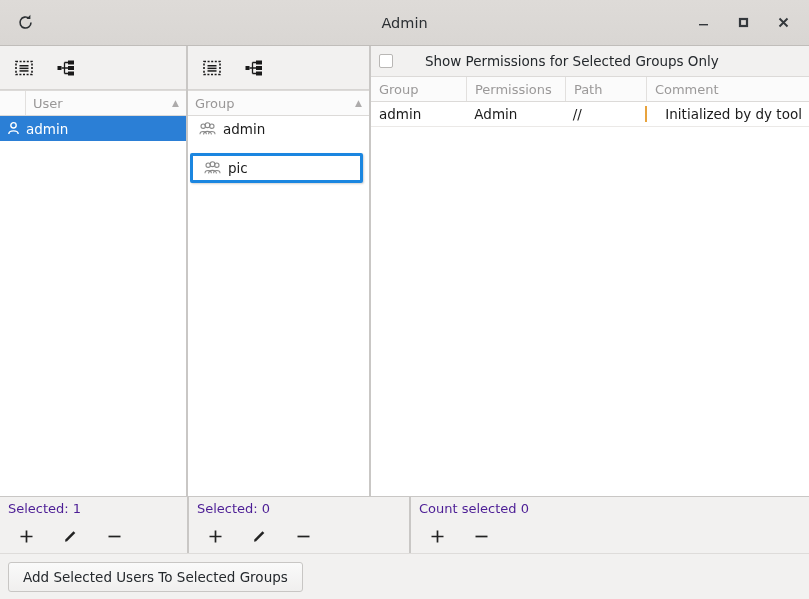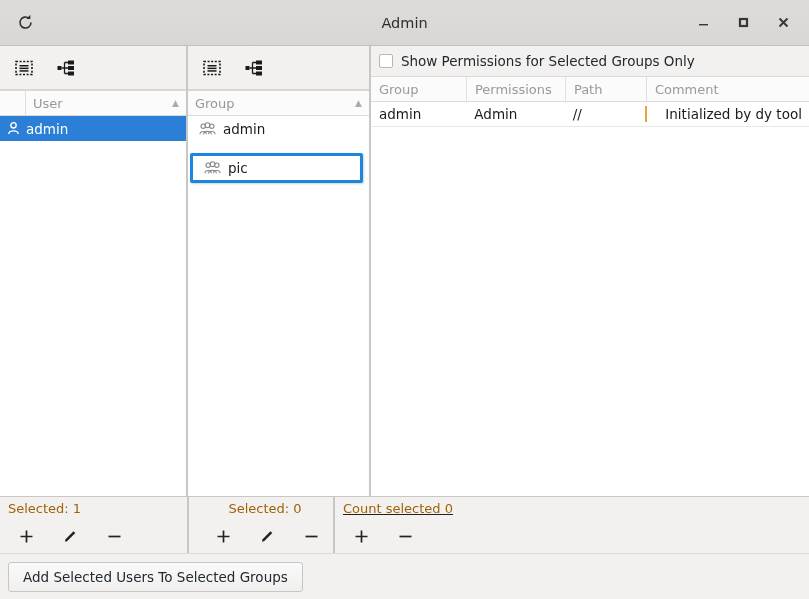--- a/index.html
+++ b/index.html
@@ -190,20 +190,21 @@
 
   
   .perm-top {
     height: 30px;
     flex: 0 0 30px;
     display: flex;
     align-items: center;
     padding-left: 8px;
     background: #f2f1f0;
     box-sizing: border-box;
+    gap: 24px;
   }
   .chk {
     width: 14px;
     height: 14px;
     border: 1px solid #b9b7b5;
     background: #ffffff;
     border-radius: 2px;
     box-sizing: border-box;
     flex: 0 0 14px;
   }
@@ -271,28 +272,28 @@
     display: flex;
     background: #f2f1f0;
     border-top: 1px solid #c9c7c5;
   }
   .foot {
     display: flex;
     flex-direction: column;
     box-sizing: border-box;
   }
   .foot-user  { width: 187px; }
-  .foot-group { width: 144px; align-items: center; }
-  .foot-perm  { flex: 1 1 auto; text-decoration: underline; }
+  .foot-group { width: 220px; }
+  .foot-perm  { flex: 1 1 auto; }
   .foot-sep { width: 2px; flex: 0 0 2px; background: #c9c7c5; }
 
   .foot-status {
     height: 22px;
     font-size: 13px;
-    color: #a16207;
+    color: #4c1d95;
     padding-left: 8px;
     display: flex;
     align-items: center;
     white-space: nowrap;
   }
   .foot-actions {
     height: 34px;
     display: flex;
     align-items: center;
     gap: 16px;

